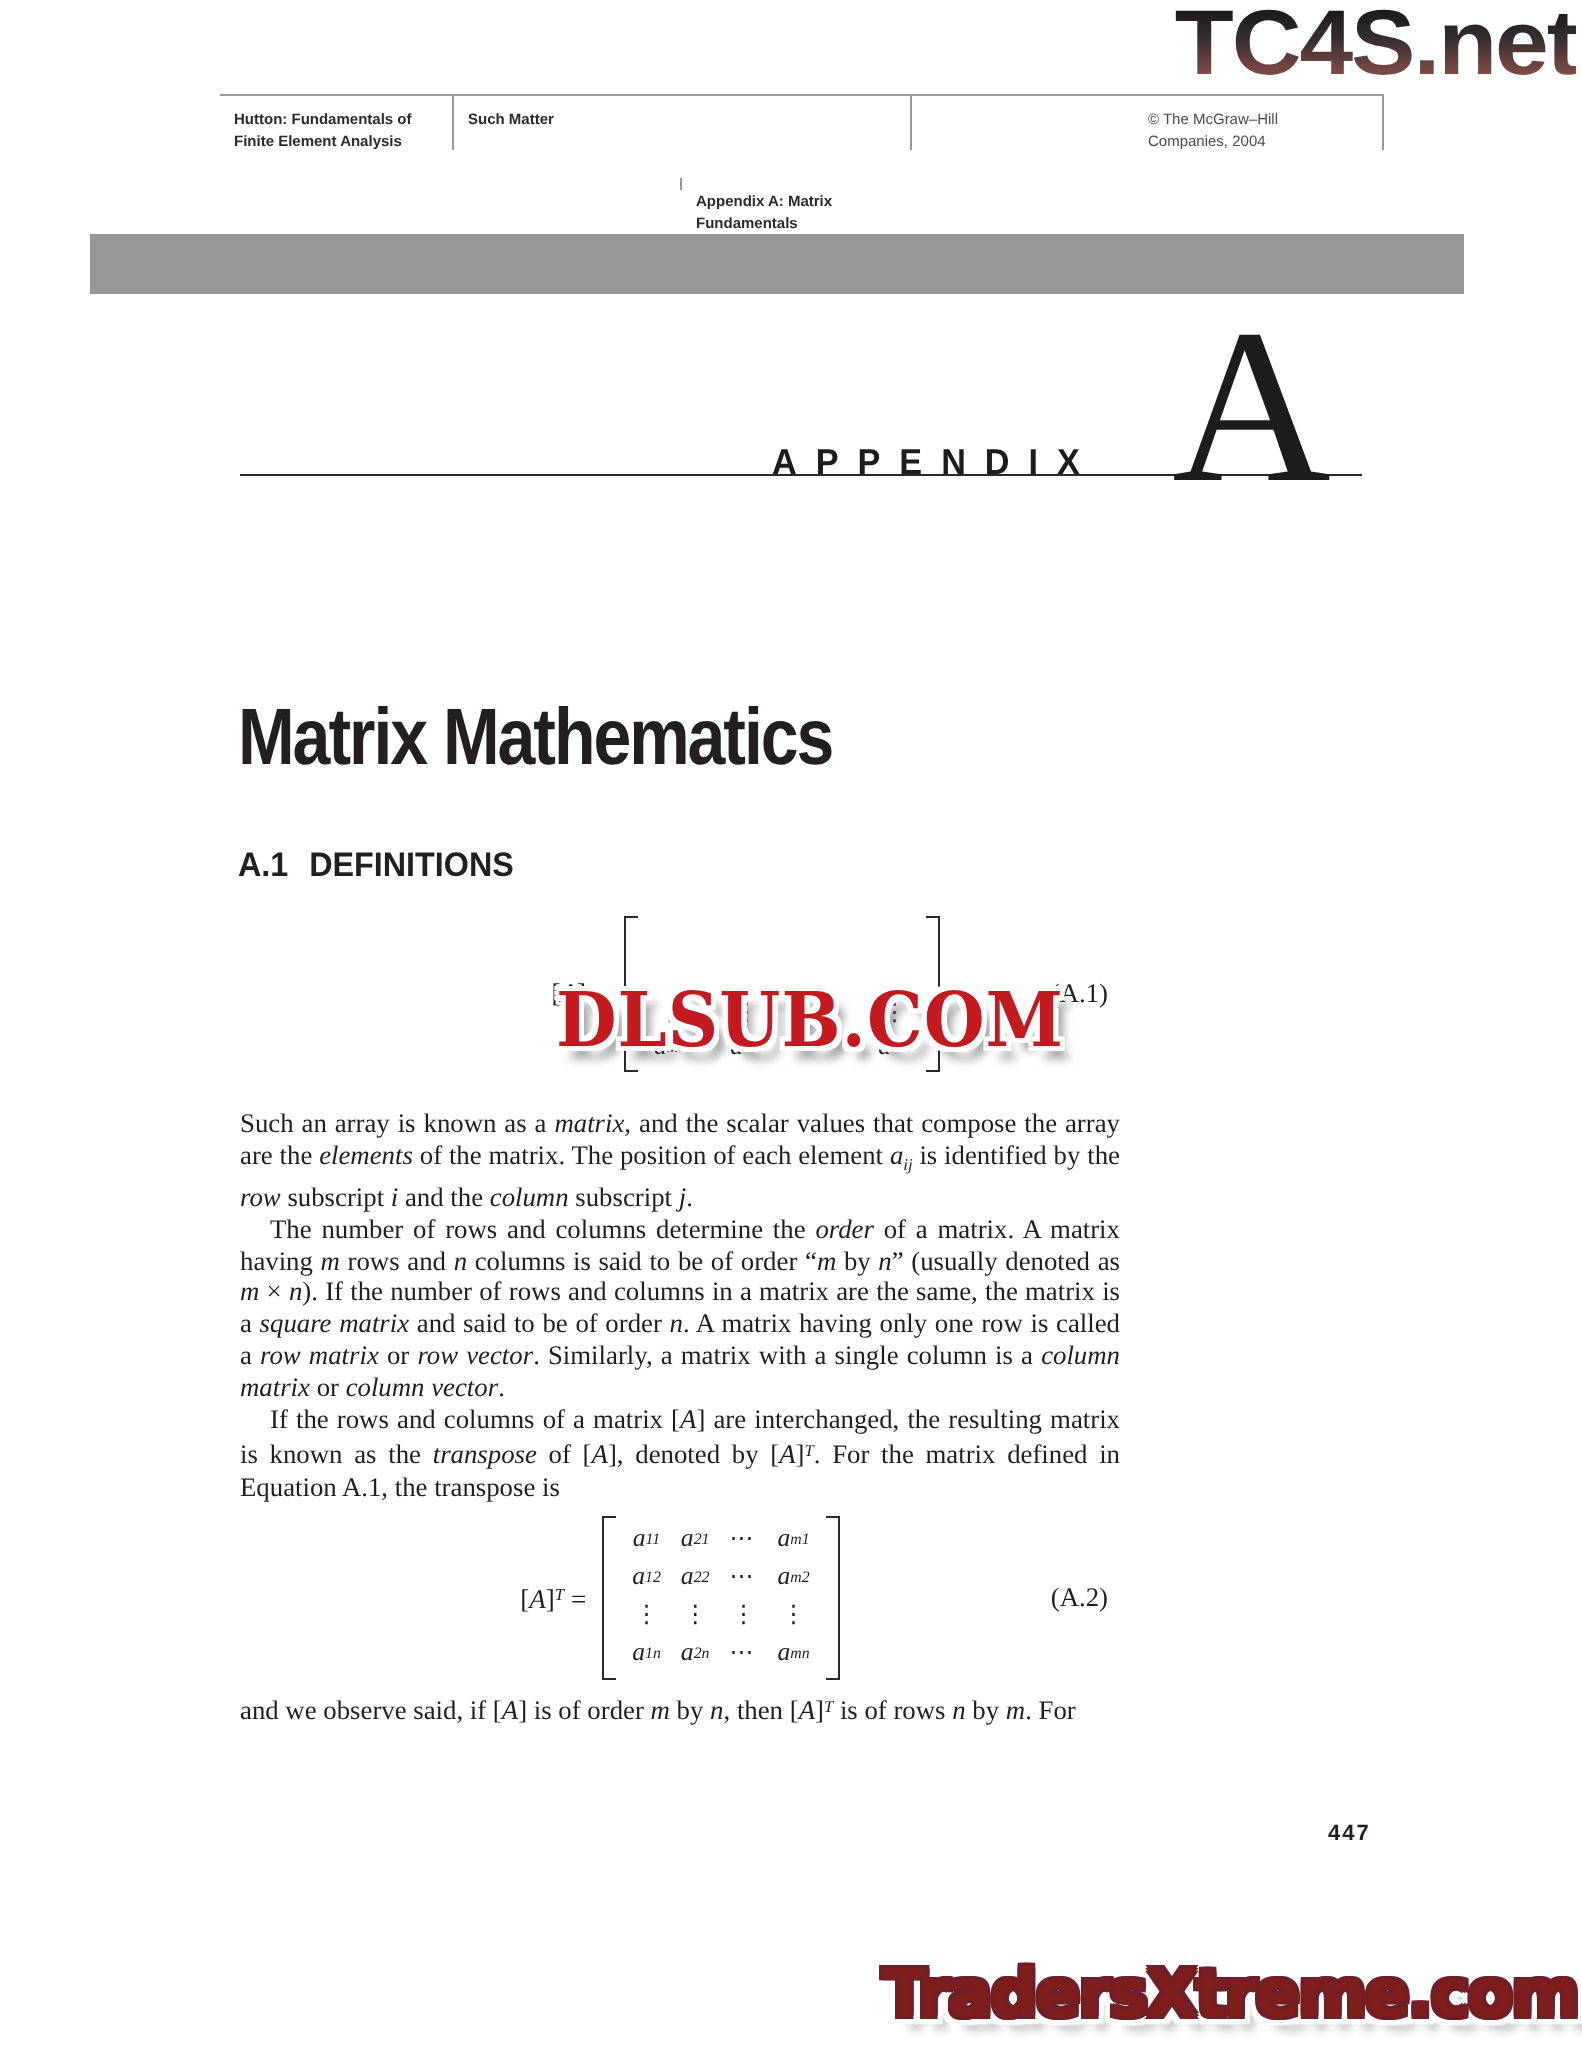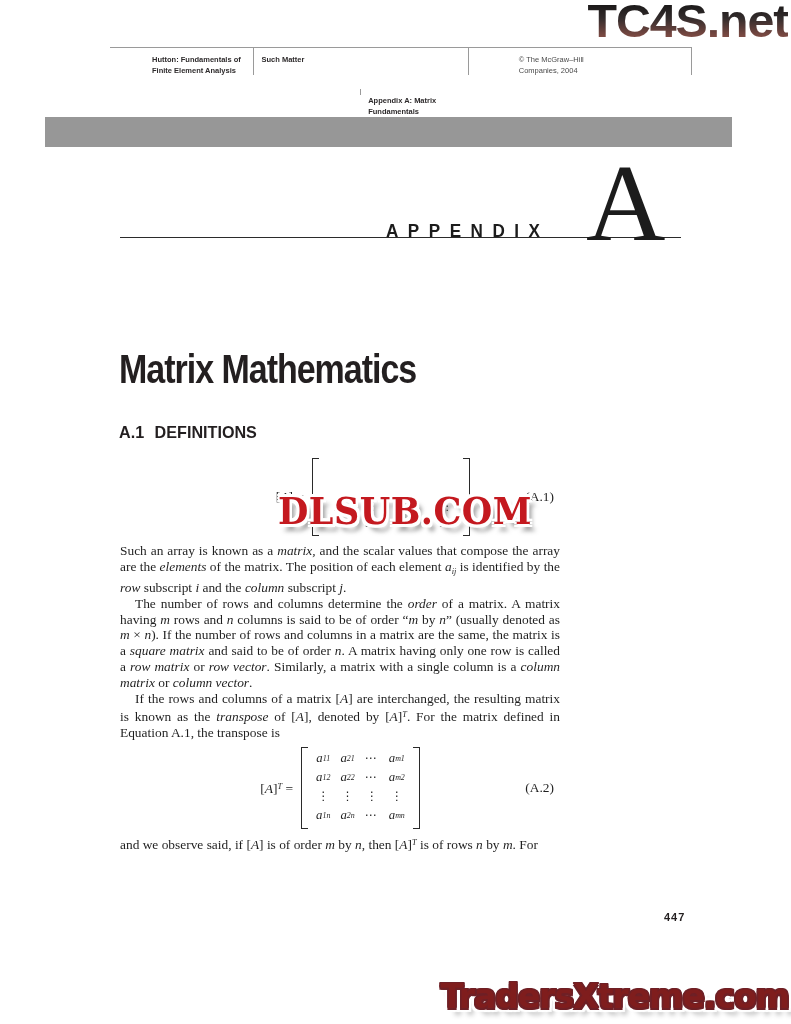--- a/index.html
+++ b/index.html
@@ -51,24 +51,24 @@
 
   
   .header{
     position:absolute;left:110px;top:47px;width:581px;
     border-top:1px solid #9a9a9a;border-right:1px solid #9a9a9a;
     display:flex;height:27px;
     font-family:"Liberation Sans",sans-serif;font-size:7.5px;line-height:11px;
     font-weight:bold;color:#2d2a2b;
   }
   .hcol{padding:6px 0 0 7px;box-sizing:border-box;overflow:visible;white-space:nowrap;}
-  .hcol.c1{width:116px;margin-left:35px;}
+  .hcol.c1{width:116px;}
   .hcol.c2{width:114px;border-left:1px solid #9a9a9a;}
   .hcol.c3{width:115px;border-left:1px solid #9a9a9a;margin-top:41px;}
-  .hcol.c4{width:236px;border-left:1px solid #9a9a9a;padding-left:50px;font-weight:normal;color:#4a4a4a;}
+  .hcol.c4{width:236px;border-left:1px solid #9a9a9a;padding-left:118px;font-weight:normal;color:#4a4a4a;}
 
   
   .gray-bar{position:absolute;left:45px;top:117px;width:687px;height:30px;background:#979797;}
   .appendix-rule{position:absolute;left:120px;top:237px;width:561px;height:1.4px;background:#2b2b2b;}
   .appendix-word{
     position:absolute;left:386px;top:221px;
     font-family:"Liberation Sans",sans-serif;font-weight:bold;font-size:18px;
     letter-spacing:10px;color:#1c1c1c;transform:scaleX(0.95);transform-origin:left;
   }
   .appendix-letter{
@@ -86,21 +86,21 @@
   .section-heading{
     position:absolute;left:119px;top:424px;
     font-family:"Liberation Sans",sans-serif;font-weight:bold;font-size:17px;line-height:1;
     color:#231f20;display:flex;gap:11px;transform:scaleX(0.95);transform-origin:left;
   }
 
   
   .body-col{position:absolute;left:120px;top:452px;width:440px;font-size:13.4px;line-height:15.9px;}
   .para{margin:0;text-align:justify;}
   .indent{text-indent:15px;}
-  .p2{margin-top:6px;}
+  .p2{margin-top:17px;}
   .p5{margin-top:4px;}
 
   
   .equation{position:relative;display:flex;justify-content:center;align-items:center;}
   .eq1{margin-top:5px;height:80px;}
   .eq2{margin-top:4px;height:86px;}
   .eq-core{display:flex;align-items:center;gap:8px;}
   .eq1 .eq-core{transform:translateX(33px);}
   .eq-lhs{font-size:13.5px;white-space:nowrap;}
   .eq-label{position:absolute;right:6px;top:50%;transform:translateY(-50%);font-size:13.4px;}

